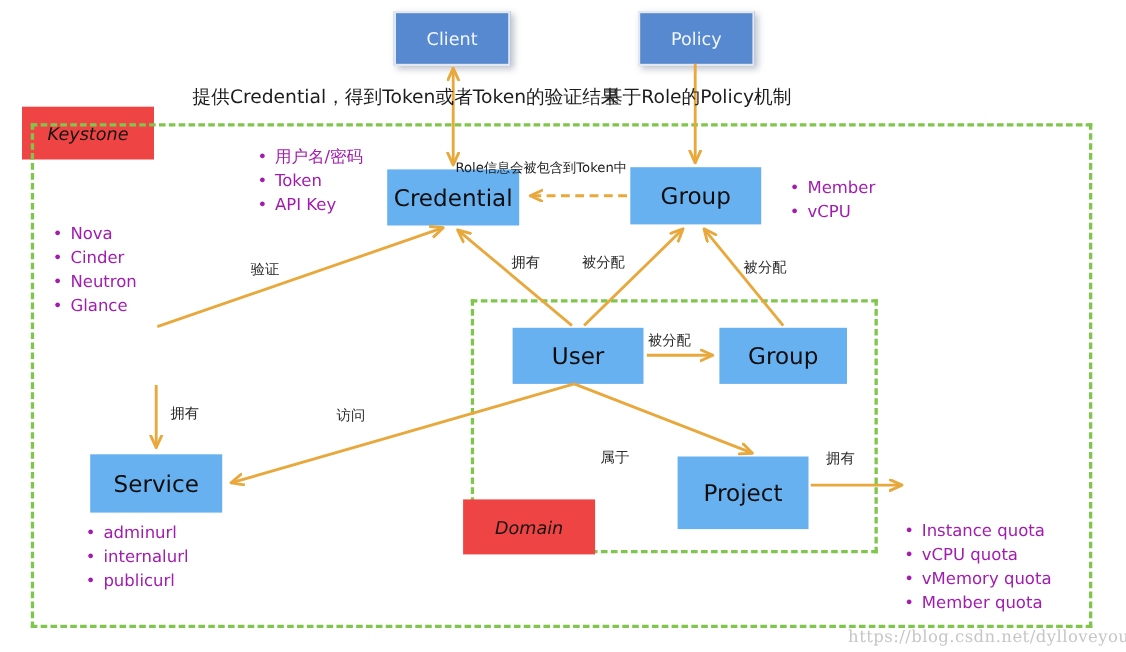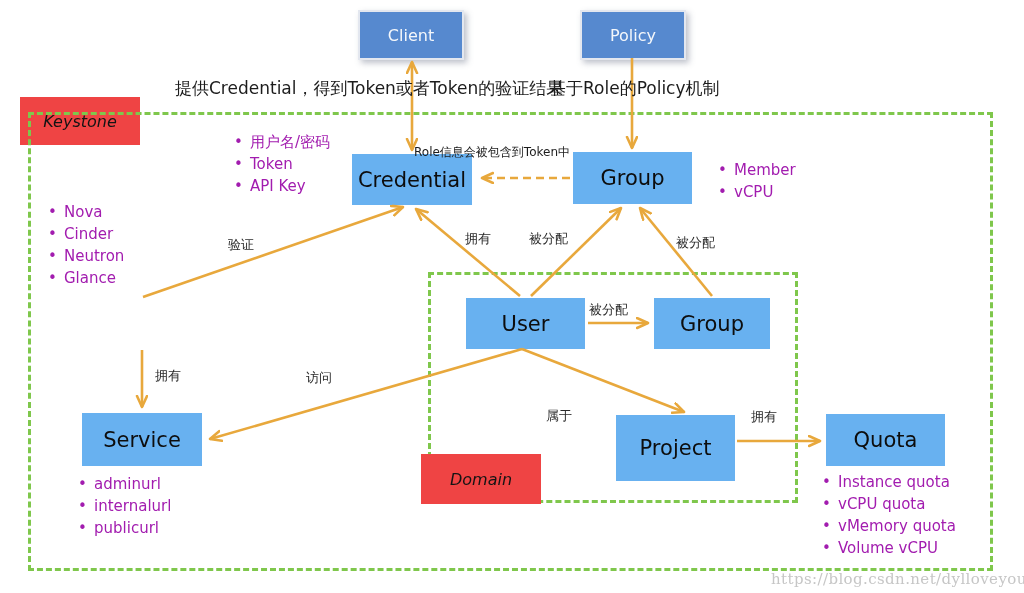--- a/index.html
+++ b/index.html
@@ -77,21 +77,20 @@
 
   <div class="ext n-client">Client</div>
   <div class="ext n-policy">Policy</div>
 
   <div class="node n-credential">Credential</div>
   <div class="node n-role">Group</div>
   <div class="node n-user">User</div>
   <div class="node n-group">Group</div>
   <div class="node n-endpoint">Service</div>
   <div class="node n-project">Project</div>
-  <div class="node n-quota">Quota</div>
 
   <svg class="arrows" width="1024" height="593" viewBox="0 0 1024 593">
     <defs>
       <marker id="ah" markerUnits="userSpaceOnUse" markerWidth="16" markerHeight="14" refX="12" refY="6" orient="auto-start-reverse">
         <path d="M1,1 L12,6 L1,11" fill="none" stroke="#e8a83c" stroke-width="2.6" stroke-linecap="round" stroke-linejoin="round"></path>
       </marker>
     </defs>
     <g stroke="#e8a83c" stroke-width="2.6" fill="none">
       <line x1="412" y1="62" x2="412" y2="150" marker-start="url(#ah)" marker-end="url(#ah)"></line>
       <line x1="632" y1="58" x2="632" y2="148" marker-end="url(#ah)"></line>
@@ -139,18 +138,18 @@
   </ul>
   <ul class="blist l-endpoint">
     <li>adminurl</li>
     <li>internalurl</li>
     <li>publicurl</li>
   </ul>
   <ul class="blist l-quota">
     <li>Instance quota</li>
     <li>vCPU quota</li>
     <li>vMemory quota</li>
-    <li>Volume vCPU</li>
+    <li>Member quota</li>
   </ul>
 
   <div class="watermark">https://blog.csdn.net/dylloveyou</div>
 
 </div>
 
 </body></html>

